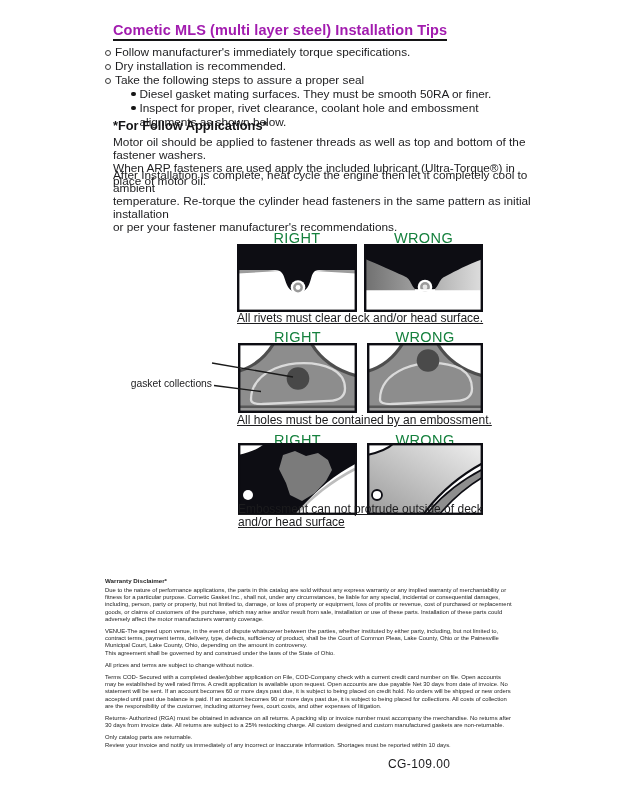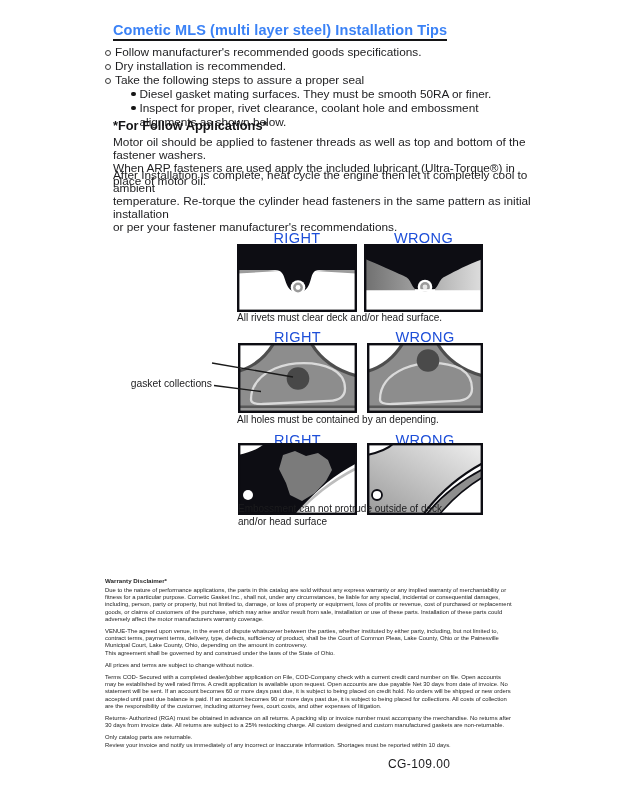--- a/index.html
+++ b/index.html
@@ -1,59 +1,59 @@
 <!DOCTYPE html>
 <html><head>
 <meta charset="utf-8">
 <style>
   html,body{margin:0;padding:0;background:#ffffff;}
   .page{position:relative;width:618px;height:800px;background:#ffffff;overflow:hidden;
         font-family:"Liberation Sans","DejaVu Sans",sans-serif;color:#1c1c1e;}
   .abs{position:absolute;}
   .pre{white-space:pre-line;}
 
-  .title{left:113px;top:22px;font-size:14.5px;font-weight:bold;color:#3b82f6;
+  .title{left:113px;top:22px;font-size:14.5px;font-weight:bold;color:#a21caf;
          border-bottom:2px solid #141416;padding-bottom:1px;letter-spacing:.1px;text-align:center;}
 
   .tips{left:105px;top:45px;width:430px;}
   .tip-row{display:flex;gap:4px;font-size:11.8px;line-height:14px;}
   .tip-row.lvl2{margin-left:26px;}
   .marker{flex:none;border-radius:50%;margin-top:4.5px;}
   .m-circle{width:4px;height:4px;border:1px solid #3c3c3c;}
   .m-disc{width:4.5px;height:4.5px;background:#161616;}
 
   .h2{left:113px;top:118px;font-size:12.8px;font-weight:bold;color:#141416;}
   .body-text{font-size:11.8px;line-height:13px;}
   .p-oil{left:113px;top:136px;width:420px;}
   .p-retorque{left:113px;top:169px;width:420px;}
   .p-note{left:113px;top:215px;width:420px;}
 
   .diagrams{left:0;top:225px;width:618px;height:330px;}
-  .rw-label{font-size:14.5px;letter-spacing:.4px;text-align:center;color:#1d4ed8;}
-  .caption{font-size:10px;line-height:12.5px;color:#1c1c1e;}
+  .rw-label{font-size:14.5px;letter-spacing:.4px;text-align:center;color:#15803d;}
+  .caption{font-size:12px;line-height:12.5px;color:#1c1c1e;text-decoration:underline;}
   .callout{font-size:10.3px;line-height:11px;text-align:right;color:#1c1c1e;}
   svg.box{display:block;}
 
   .warranty{left:105px;top:577px;width:407px;color:#242424;}
   .tiny-h{font-size:6.2px;font-weight:bold;margin:0 0 3px 0;}
   .tiny{font-size:5.9px;line-height:7.2px;margin:0 0 5px 0;}
 
   .code{left:388px;top:757px;font-size:12px;letter-spacing:.4px;color:#1a1a1c;}
 </style>
 </head>
 <body>
 
 <div class="page">
 
   <div class="abs title">Cometic MLS (multi layer steel) Installation Tips</div>
 
   <div class="abs tips">
     <div class="tip-row">
       <span class="marker m-circle"></span>
-      <span>Follow manufacturer's recommended goods specifications.</span>
+      <span>Follow manufacturer's immediately torque specifications.</span>
     </div>
     <div class="tip-row">
       <span class="marker m-circle"></span>
       <span>Dry installation is recommended.</span>
     </div>
     <div class="tip-row">
       <span class="marker m-circle"></span>
       <span>Take the following steps to assure a proper seal</span>
     </div>
     <div class="tip-row lvl2">
@@ -133,21 +133,21 @@
       <path d="M36,0 C27,15 14,24.5 0,28.5" stroke="#4e4e4e" stroke-width="3.2" fill="none"></path>
       <path d="M116,0 H70 C80,17 97,28 116,33 Z" fill="#ffffff"></path>
       <path d="M70,0 C80,17 97,28 116,33" stroke="#4e4e4e" stroke-width="3.2" fill="none"></path>
       <path d="M13,56.5 C13,45 19,33.5 37,25.5 C54,18.5 78,18 94,26 C102,31 105,38 105,45.5 C105,53.5 100,57.5 89,57.8 L25,61 C16.5,61.3 13,59.5 13,56.5 Z" fill="none" stroke="#dadada" stroke-width="2.3"></path>
       <circle cx="61" cy="17.5" r="11.3" fill="#4a4a4a"></circle>
       <rect x="0" y="62.5" width="116" height="2.6" fill="#585858"></rect>
       <rect x="0" y="65.1" width="116" height="4.9" fill="#9c9c9c"></rect>
       <rect x="1.2" y="1.2" width="113.6" height="67.6" fill="none" stroke="#0d0d13" stroke-width="2.4"></rect>
     </svg>
 
-    <div class="abs caption" style="left:237px;top:189px;">All holes must be contained by an depending.</div>
+    <div class="abs caption" style="left:237px;top:189px;">All holes must be contained by an embossment.</div>
 
     <div class="abs rw-label" style="left:238px;top:207px;width:119px;">RIGHT</div>
     <div class="abs rw-label" style="left:367px;top:207px;width:116px;">WRONG</div>
 
     <svg class="abs box" style="left:238px;top:218px;" width="119" height="72" viewBox="0 0 119 72">
       <rect x="0" y="0" width="119" height="72" fill="#ffffff"></rect>
       <path d="M0,12 C14,9 22,5 27,0 L119,0 V20 C96,32 74,50 58,72 L0,72 Z" fill="#0d0d13"></path>
       <path d="M117,26 C94,38 72,55 59,71" stroke="#bdbdbd" stroke-width="2.6" fill="none"></path>
       <path d="M45,12 L57,8 L68,13 L80,10 L90,17 L94,27 L88,38 L77,50 L64,58 L52,52 L48,40 L41,26 Z" fill="#7b7b7b"></path>
       <circle cx="10" cy="52" r="5" fill="#ffffff"></circle>

